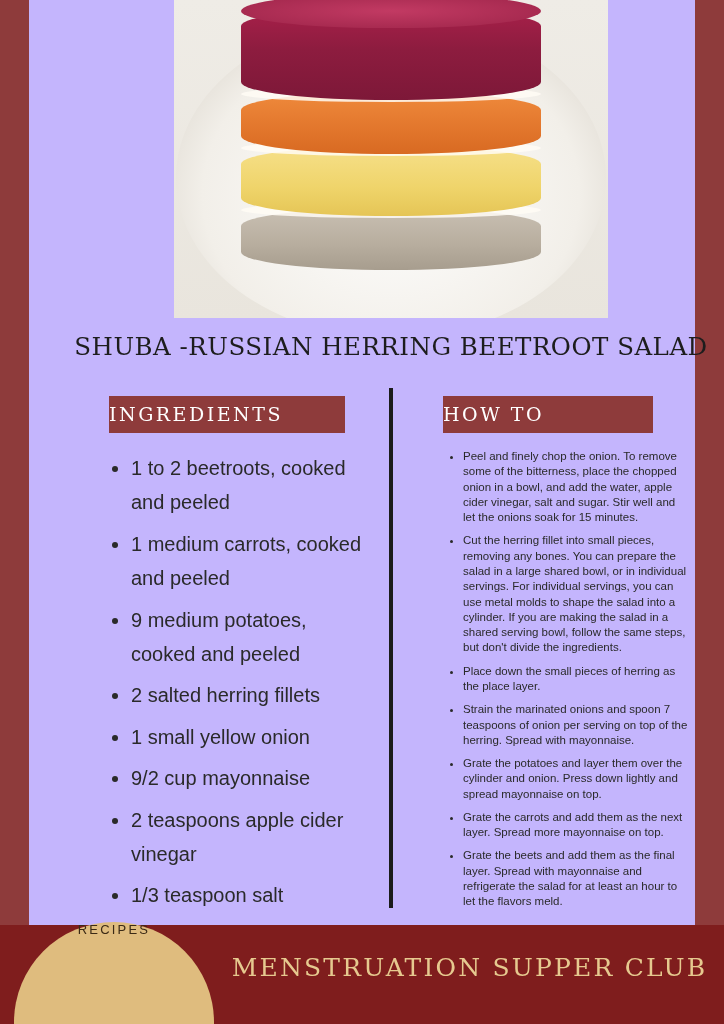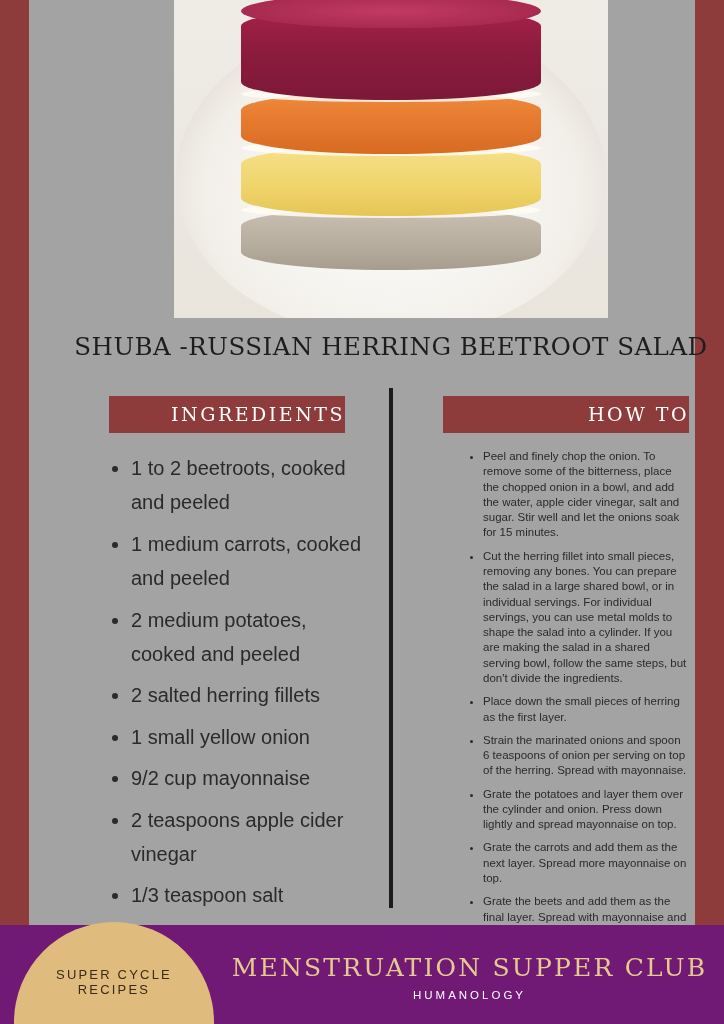--- a/index.html
+++ b/index.html
@@ -20,21 +20,21 @@
     width: 724px; height: 1024px;
     background: #8e3b3b;
   }
   
   .card {
     position: absolute;
     left: 29px;
     top: 0;
     width: 666px;
     height: 925px;
-    background: #a3a3a3;
+    background: #c4b5fd;
   }
   
   .photo {
     position: absolute;
     left: 145px;
     top: 0;
     width: 434px;
     height: 318px;
     overflow: hidden;
     background: #f3f1ee;
@@ -143,63 +143,62 @@
     top: 0px;
     width: 4px;
     height: 520px;
     background: #1b1b1b;
   }
   .col-left { position: absolute; left: 51px; top: 8px; width: 256px; }
   .col-right { position: absolute; left: 385px; top: 8px; width: 246px; }
   .sect-head {
     background: #8e3b3b;
     color: #ffffff;
-    text-align: right;
+    text-align: left;
     font-family: "DejaVu Serif", serif;
     font-size: 19px;
     letter-spacing: 2.5px;
     padding: 7px 0 8px;
   }
   .head-ing { width: 236px; }
-  .head-how { width: 246px; }
+  .head-how { width: 210px; }
   ul {
     margin: 18px 0 0 0;
     padding-left: 22px;
     color: #2a2a2a;
   }
   .col-left li {
     font-size: 20px;
     line-height: 1.72;
     margin-bottom: 7px;
     font-family: "Liberation Sans", sans-serif;
   }
   .col-right ul { margin-top: 16px; padding-left: 20px; }
   .col-right li {
     font-size: 11.5px;
     line-height: 1.33;
     margin-bottom: 8px;
     font-family: "Liberation Sans", sans-serif;
-    margin-left: 20px;
   }
   li::marker { color: #2a2a2a; }
   .checkbox-glyph {
     display: inline-block;
     width: 10px; height: 10px;
     border: 1.5px solid #2a2a2a;
     margin-right: 2px;
     vertical-align: -1px;
   }
   
   .footer {
     position: absolute;
     left: 0;
     top: 925px;
     width: 724px;
     height: 99px;
-    background: #701a75;
+    background: #7f1d1d;
   }
   .footer-right {
     position: absolute;
     left: 215px;
     top: 0;
     width: 509px;
     height: 99px;
     text-align: center;
   }
   .club-name {
@@ -273,52 +272,50 @@
     <div class="recipe-title">SHUBA -RUSSIAN HERRING BEETROOT SALAD</div>
 
     <div class="columns">
       <div class="divider"></div>
 
       <div class="col-left">
         <div class="sect-head head-ing">INGREDIENTS</div>
         <ul>
           <li>1 to 2 beetroots, cooked and peeled</li>
           <li>1 medium carrots, cooked and peeled</li>
-          <li>2 medium potatoes, cooked and peeled</li>
+          <li>9 medium potatoes, cooked and peeled</li>
           <li>2 salted herring fillets</li>
           <li>1 small yellow onion</li>
           <li>9/2 cup mayonnaise</li>
           <li>2 teaspoons apple cider vinegar</li>
           <li>1/3 teaspoon salt</li>
           <li>9 teaspoon sugar</li>
           <li><span class="checkbox-glyph"></span><span>1/7 cup water, approximately</span></li>
         </ul>
       </div>
 
       <div class="col-right">
         <div class="sect-head head-how">HOW TO</div>
         <ul>
           <li>Peel and finely chop the onion. To remove some of the bitterness, place the chopped onion in a bowl, and add the water, apple cider vinegar, salt and sugar. Stir well and let the onions soak for 15 minutes.</li>
           <li>Cut the herring fillet into small pieces, removing any bones. You can prepare the salad in a large shared bowl, or in individual servings. For individual servings, you can use metal molds to shape the salad into a cylinder. If you are making the salad in a shared serving bowl, follow the same steps, but don't divide the ingredients.</li>
-          <li>Place down the small pieces of herring as the first layer.</li>
-          <li>Strain the marinated onions and spoon 6 teaspoons of onion per serving on top of the herring. Spread with mayonnaise.</li>
+          <li>Place down the small pieces of herring as the place layer.</li>
+          <li>Strain the marinated onions and spoon 7 teaspoons of onion per serving on top of the herring. Spread with mayonnaise.</li>
           <li>Grate the potatoes and layer them over the cylinder and onion. Press down lightly and spread mayonnaise on top.</li>
           <li>Grate the carrots and add them as the next layer. Spread more mayonnaise on top.</li>
           <li>Grate the beets and add them as the final layer. Spread with mayonnaise and refrigerate the salad for at least an hour to let the flavors meld.</li>
         </ul>
       </div>
     </div>
 
   </div>
 
   <div class="footer">
     <div class="footer-right">
       <div class="club-name">MENSTRUATION SUPPER CLUB</div>
-      <div class="club-sub">HUMANOLOGY</div>
     </div>
   </div>
 
   <div class="badge">
-    <div class="badge-l1">SUPER CYCLE</div>
     <div class="badge-l2">RECIPES</div>
   </div>
 
 </div>
 
 </body></html>

